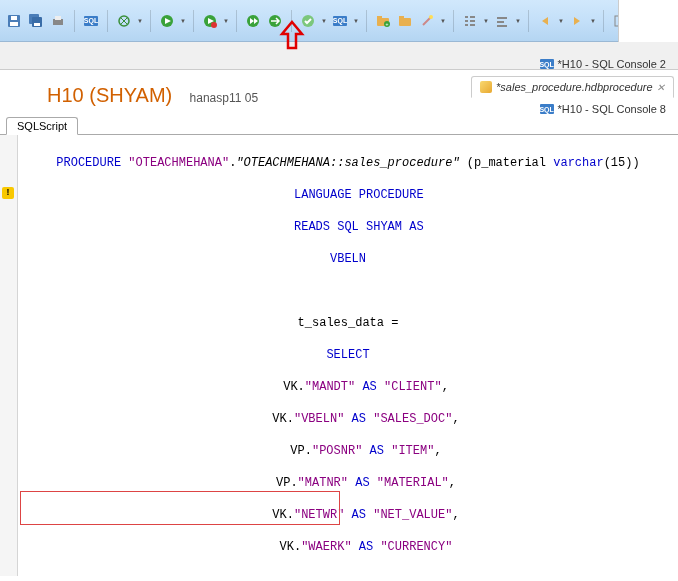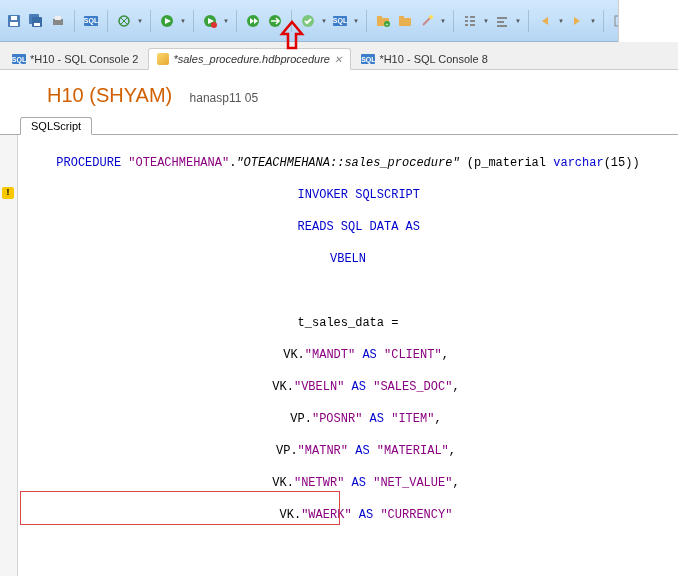--- a/index.html
+++ b/index.html
@@ -60,23 +60,24 @@
     height: 42px;
     width: 60px;
     background: #fff;
     border-left: 1px solid #ccc;
   }
   .tab-bar {
     background: #f0f0f0;
     height: 28px;
     display: flex;
     align-items: flex-end;
-    padding: 0 4px;
+    padding: 12px 4px;
     border-bottom: 1px solid #ccc;
     gap: 2px;
+    flex-direction: column;
   }
   .tab {
     display: flex;
     align-items: center;
     gap: 4px;
     padding: 4px 8px;
     font-size: 11px;
     color: #333;
     border-radius: 3px 3px 0 0;
     cursor: pointer;
@@ -117,21 +118,21 @@
     font-weight: normal;
   }
   .title-area .sub-title {
     font-size: 12px;
     color: #555;
     margin-left: 14px;
   }
   .inner-tab-bar {
     display: flex;
     align-items: flex-end;
-    padding-left: 20px;
+    padding-left: 6px;
     border-bottom: 1px solid #aaa;
     height: 22px;
   }
   .inner-tab {
     border: 1px solid #aaa;
     border-bottom: 1px solid #fff;
     background: #fff;
     padding: 2px 10px;
     font-size: 11px;
     border-radius: 3px 3px 0 0;
@@ -353,25 +354,26 @@
 <div class="inner-tab-bar">
   <div class="inner-tab">SQLScript</div>
 </div>
 
 <div class="code-area">
   <div class="gutter">
     <div class="warn-icon">!</div>
   </div>
   <div class="code">
 <div><span class="kw">PROCEDURE </span><span class="str">"OTEACHMEHANA"</span><span>.</span><span class="str func">"OTEACHMEHANA::sales_procedure"</span><span> (p_material </span><span class="kw">varchar</span><span>(15))</span></div>
-<div><span class="kw">   INVOKER SQLSCRIPT</span></div>
-<div><span class="kw">   READS SQL DATA </span><span class="kw">AS</span></div>
+<div><span class="kw">   LANGUAGE PROCEDURE</span></div>
+<div><span class="kw">   READS SQL SHYAM </span><span class="kw">AS</span></div>
 <div><span class="kw">VBELN</span></div>
 <div>&nbsp;</div>
 <div><span>t_sales_data =</span></div>
+<div><span class="kw">SELECT</span></div>
 <div><span>     VK.</span><span class="str">"MANDT"</span><span class="kw"> AS </span><span class="str">"CLIENT"</span><span>,</span></div>
 <div><span>     VK.</span><span class="str">"VBELN"</span><span class="kw"> AS </span><span class="str">"SALES_DOC"</span><span>,</span></div>
 <div><span>     VP.</span><span class="str">"POSNR"</span><span class="kw"> AS </span><span class="str">"ITEM"</span><span>,</span></div>
 <div><span>     VP.</span><span class="str">"MATNR"</span><span class="kw"> AS </span><span class="str">"MATERIAL"</span><span>,</span></div>
 <div><span>     VK.</span><span class="str">"NETWR"</span><span class="kw"> AS </span><span class="str">"NET_VALUE"</span><span>,</span></div>
 <div><span>     VK.</span><span class="str">"WAERK"</span><span class="kw"> AS </span><span class="str">"CURRENCY"</span></div>
 
 
 
 

